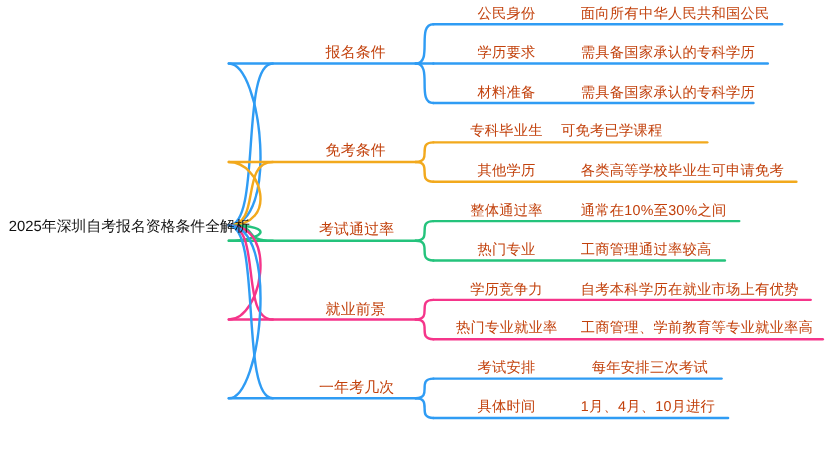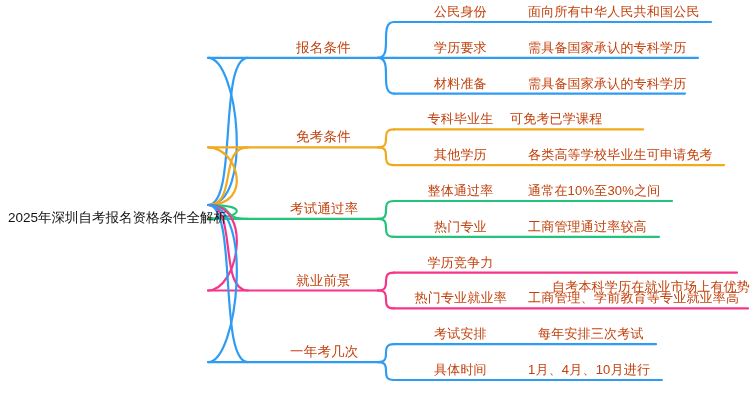--- a/index.html
+++ b/index.html
@@ -75,21 +75,21 @@
       <path d="M 394 308.4 L 748 308.4" fill="none" stroke="#f5358a" stroke-width="2.2" stroke-linecap="round"></path>
       <path d="M 208 362.1 L 378 362.1" fill="none" stroke="#2f9cf4" stroke-width="2.2" stroke-linecap="round"></path>
       <path d="M 208 205 C 254 205, 238 362.1, 208 362.1" fill="none" stroke="#2f9cf4" stroke-width="2.2" stroke-linecap="round"></path>
       <path d="M 208 205 C 238 205, 218 362.1, 248 362.1" fill="none" stroke="#2f9cf4" stroke-width="2.2" stroke-linecap="round"></path>
       <path d="M 378 362.1 C 394 362.1, 378 344.2, 394 344.2" fill="none" stroke="#2f9cf4" stroke-width="2.2" stroke-linecap="round"></path>
       <path d="M 394 344.2 L 656 344.2" fill="none" stroke="#2f9cf4" stroke-width="2.2" stroke-linecap="round"></path>
       <path d="M 378 362.1 C 394 362.1, 378 380, 394 380" fill="none" stroke="#2f9cf4" stroke-width="2.2" stroke-linecap="round"></path>
       <path d="M 394 380 L 661.921875 380" fill="none" stroke="#2f9cf4" stroke-width="2.2" stroke-linecap="round"></path>
     </svg>
 
-  <div class="root" id="root-node" style="left: 8px; top: 209px; text-align: center;">2025年深圳自考报名资格条件全解析</div>
+  <div class="root" id="root-node" style="left: 8px; top: 197px; text-align: center;">2025年深圳自考报名资格条件全解析</div>
 
   <div id="labels">
       <div class="lbl l1" style="left: 296px; top: 40.8px;">报名条件</div>
       <div class="lbl l2" style="left: 434px; top: 5px;">公民身份</div>
       <div class="lbl l3" style="left: 528px; top: 5px;">面向所有中华人民共和国公民</div>
       <div class="lbl l2" style="left: 434px; top: 40.8px;">学历要求</div>
       <div class="lbl l3" style="left: 528px; top: 40.8px;">需具备国家承认的专科学历</div>
       <div class="lbl l2" style="left: 434px; top: 76.6px;">材料准备</div>
       <div class="lbl l3" style="left: 528px; top: 76.6px;">需具备国家承认的专科学历</div>
       <div class="lbl l1" style="left: 296px; top: 130.3px;">免考条件</div>
@@ -97,21 +97,21 @@
       <div class="lbl l3" style="left: 510px; top: 112.4px;">可免考已学课程</div>
       <div class="lbl l2" style="left: 434px; top: 148.2px;">其他学历</div>
       <div class="lbl l3" style="left: 528px; top: 148.2px;">各类高等学校毕业生可申请免考</div>
       <div class="lbl l1" style="left: 290px; top: 201.9px;">考试通过率</div>
       <div class="lbl l2" style="left: 427.5px; top: 184px;">整体通过率</div>
       <div class="lbl l3" style="left: 528px; top: 184px;">通常在10%至30%之间</div>
       <div class="lbl l2" style="left: 434px; top: 219.8px;">热门专业</div>
       <div class="lbl l3" style="left: 528px; top: 219.8px;">工商管理通过率较高</div>
       <div class="lbl l1" style="left: 296px; top: 273.5px;">就业前景</div>
       <div class="lbl l2" style="left: 427.5px; top: 255.6px;">学历竞争力</div>
-      <div class="lbl l3" style="left: 552px; top: 255.6px; margin-top: 24px;">自考本科学历在就业市场上有优势</div>
+      <div class="lbl l3" style="left: 528px; top: 255.6px;">自考本科学历在就业市场上有优势</div>
       <div class="lbl l2" style="left: 414.5px; top: 291.4px;">热门专业就业率</div>
       <div class="lbl l3" style="left: 528px; top: 291.4px;">工商管理、学前教育等专业就业率高</div>
       <div class="lbl l1" style="left: 290px; top: 345.1px;">一年考几次</div>
       <div class="lbl l2" style="left: 434px; top: 327.2px;">考试安排</div>
       <div class="lbl l3" style="left: 538px; top: 327.2px;">每年安排三次考试</div>
       <div class="lbl l2" style="left: 434px; top: 363px;">具体时间</div>
       <div class="lbl l3" style="left: 528px; top: 363px;">1月、4月、10月进行</div>
     </div>
 
 </div>

